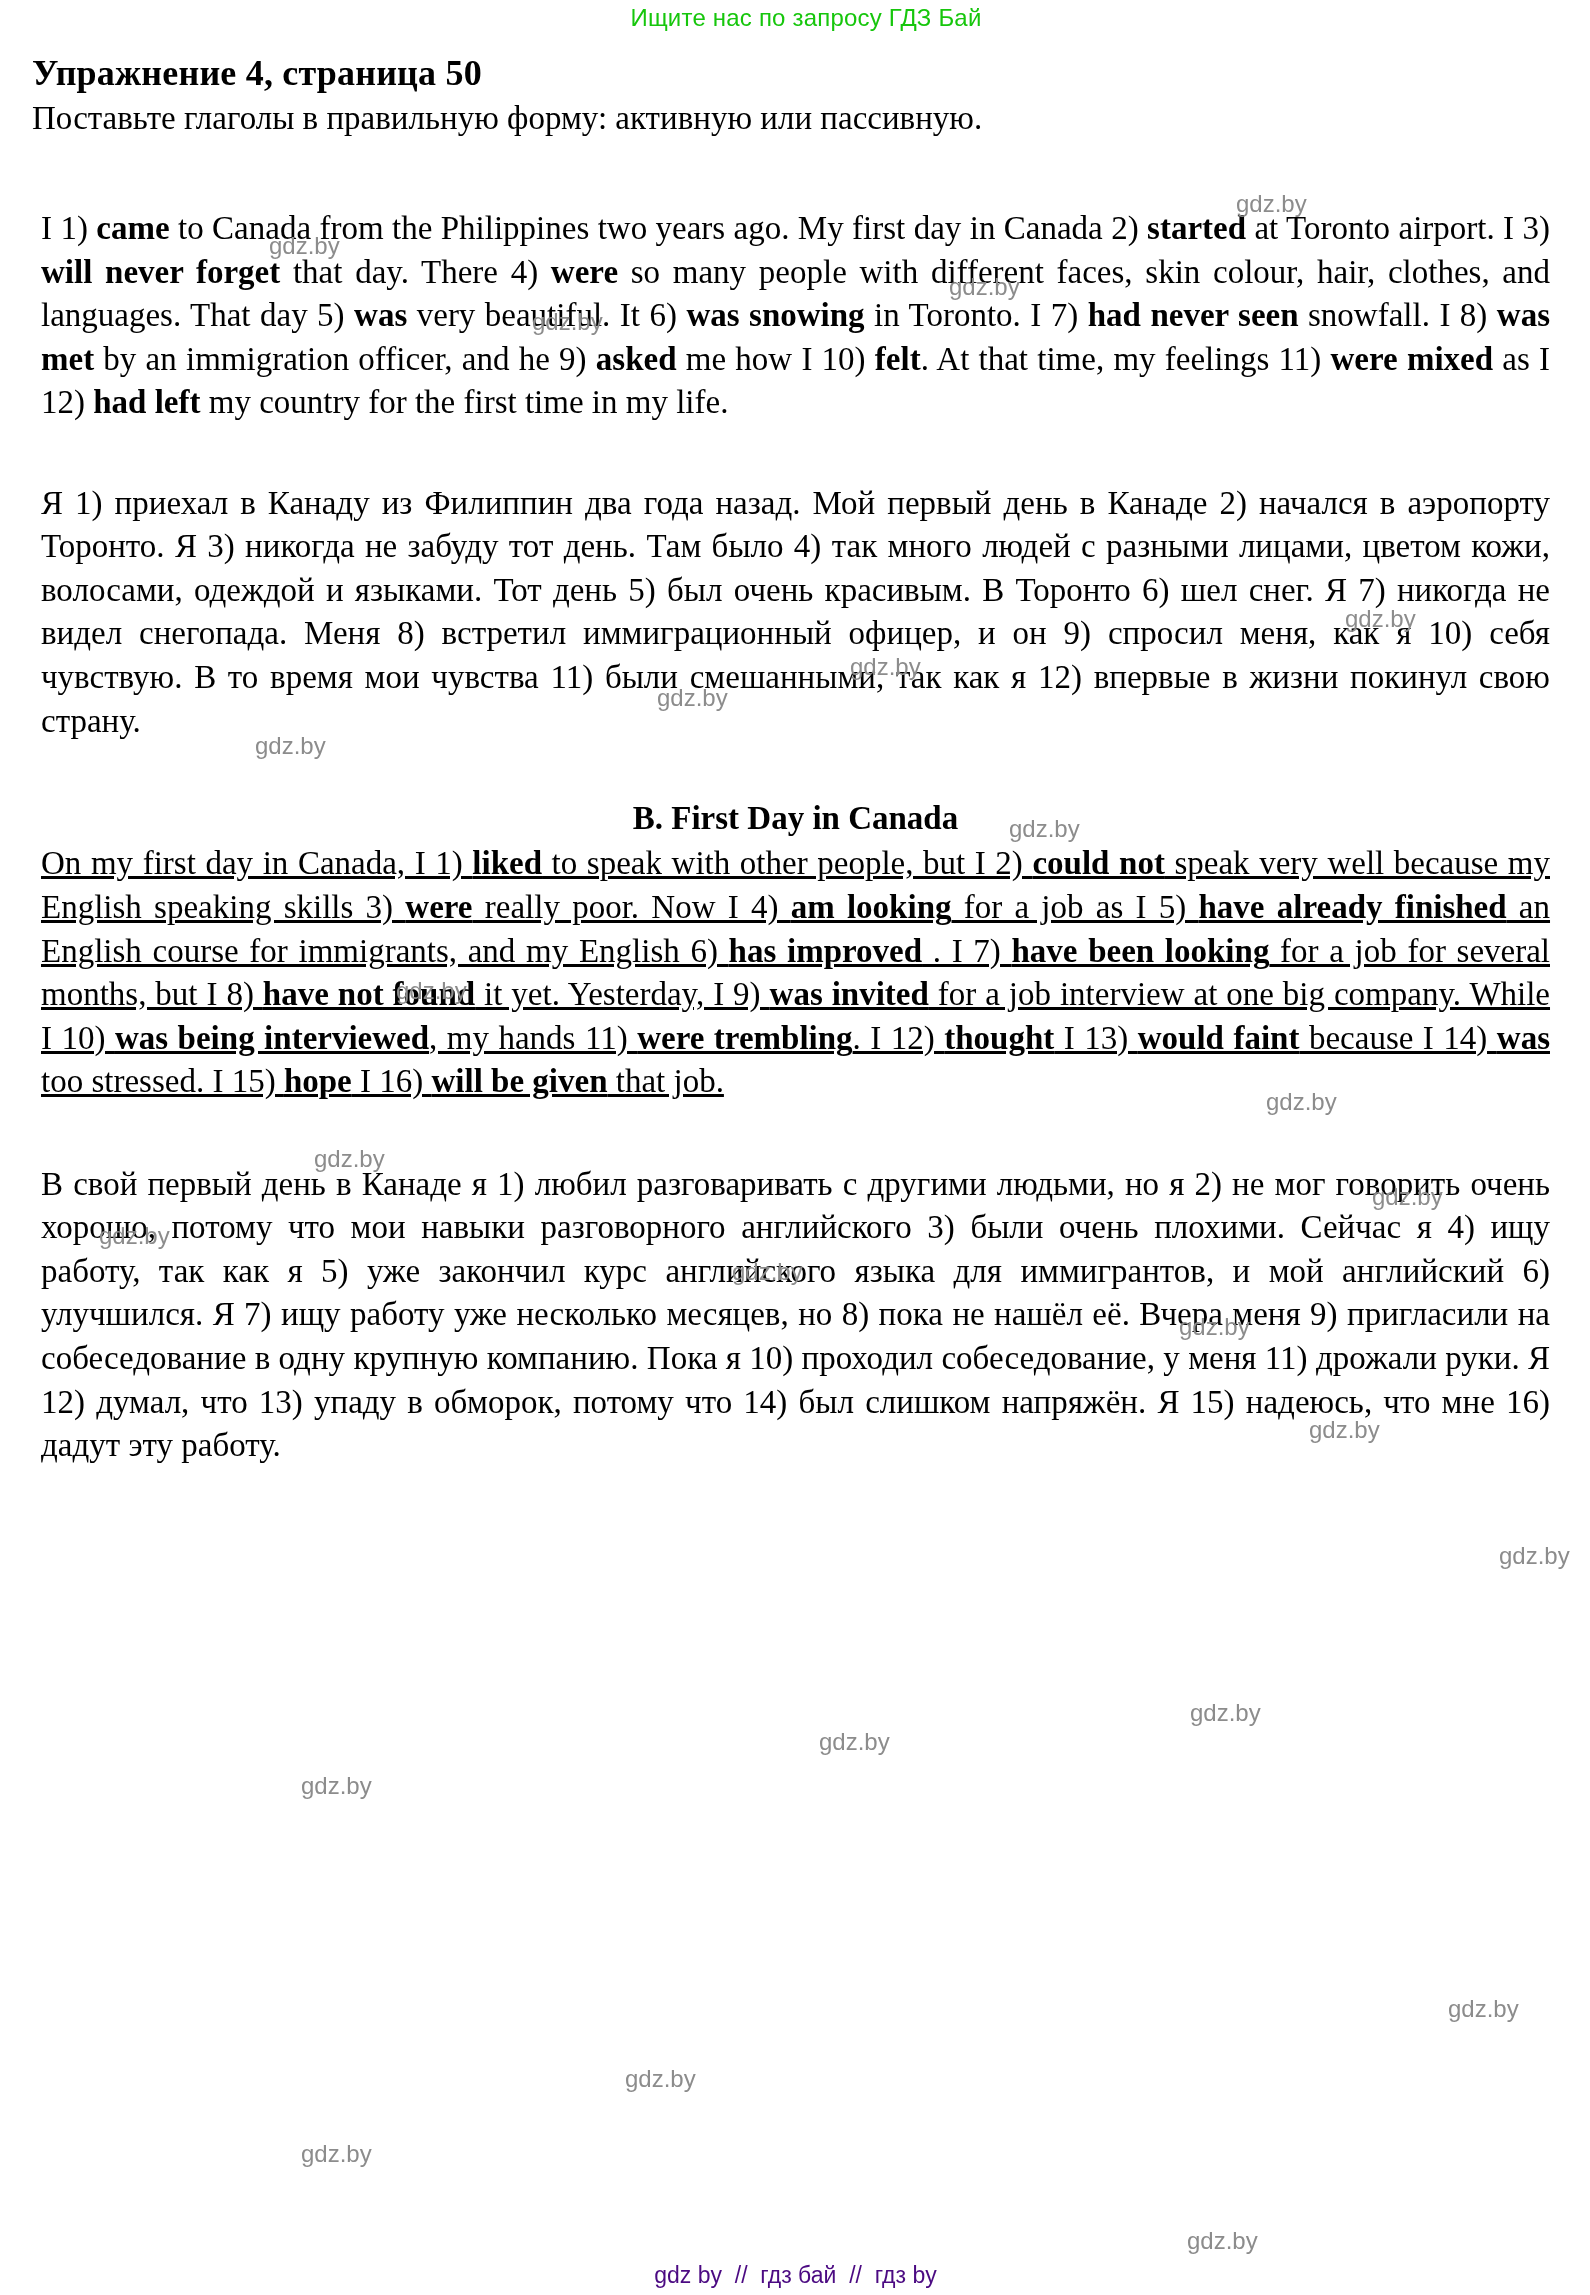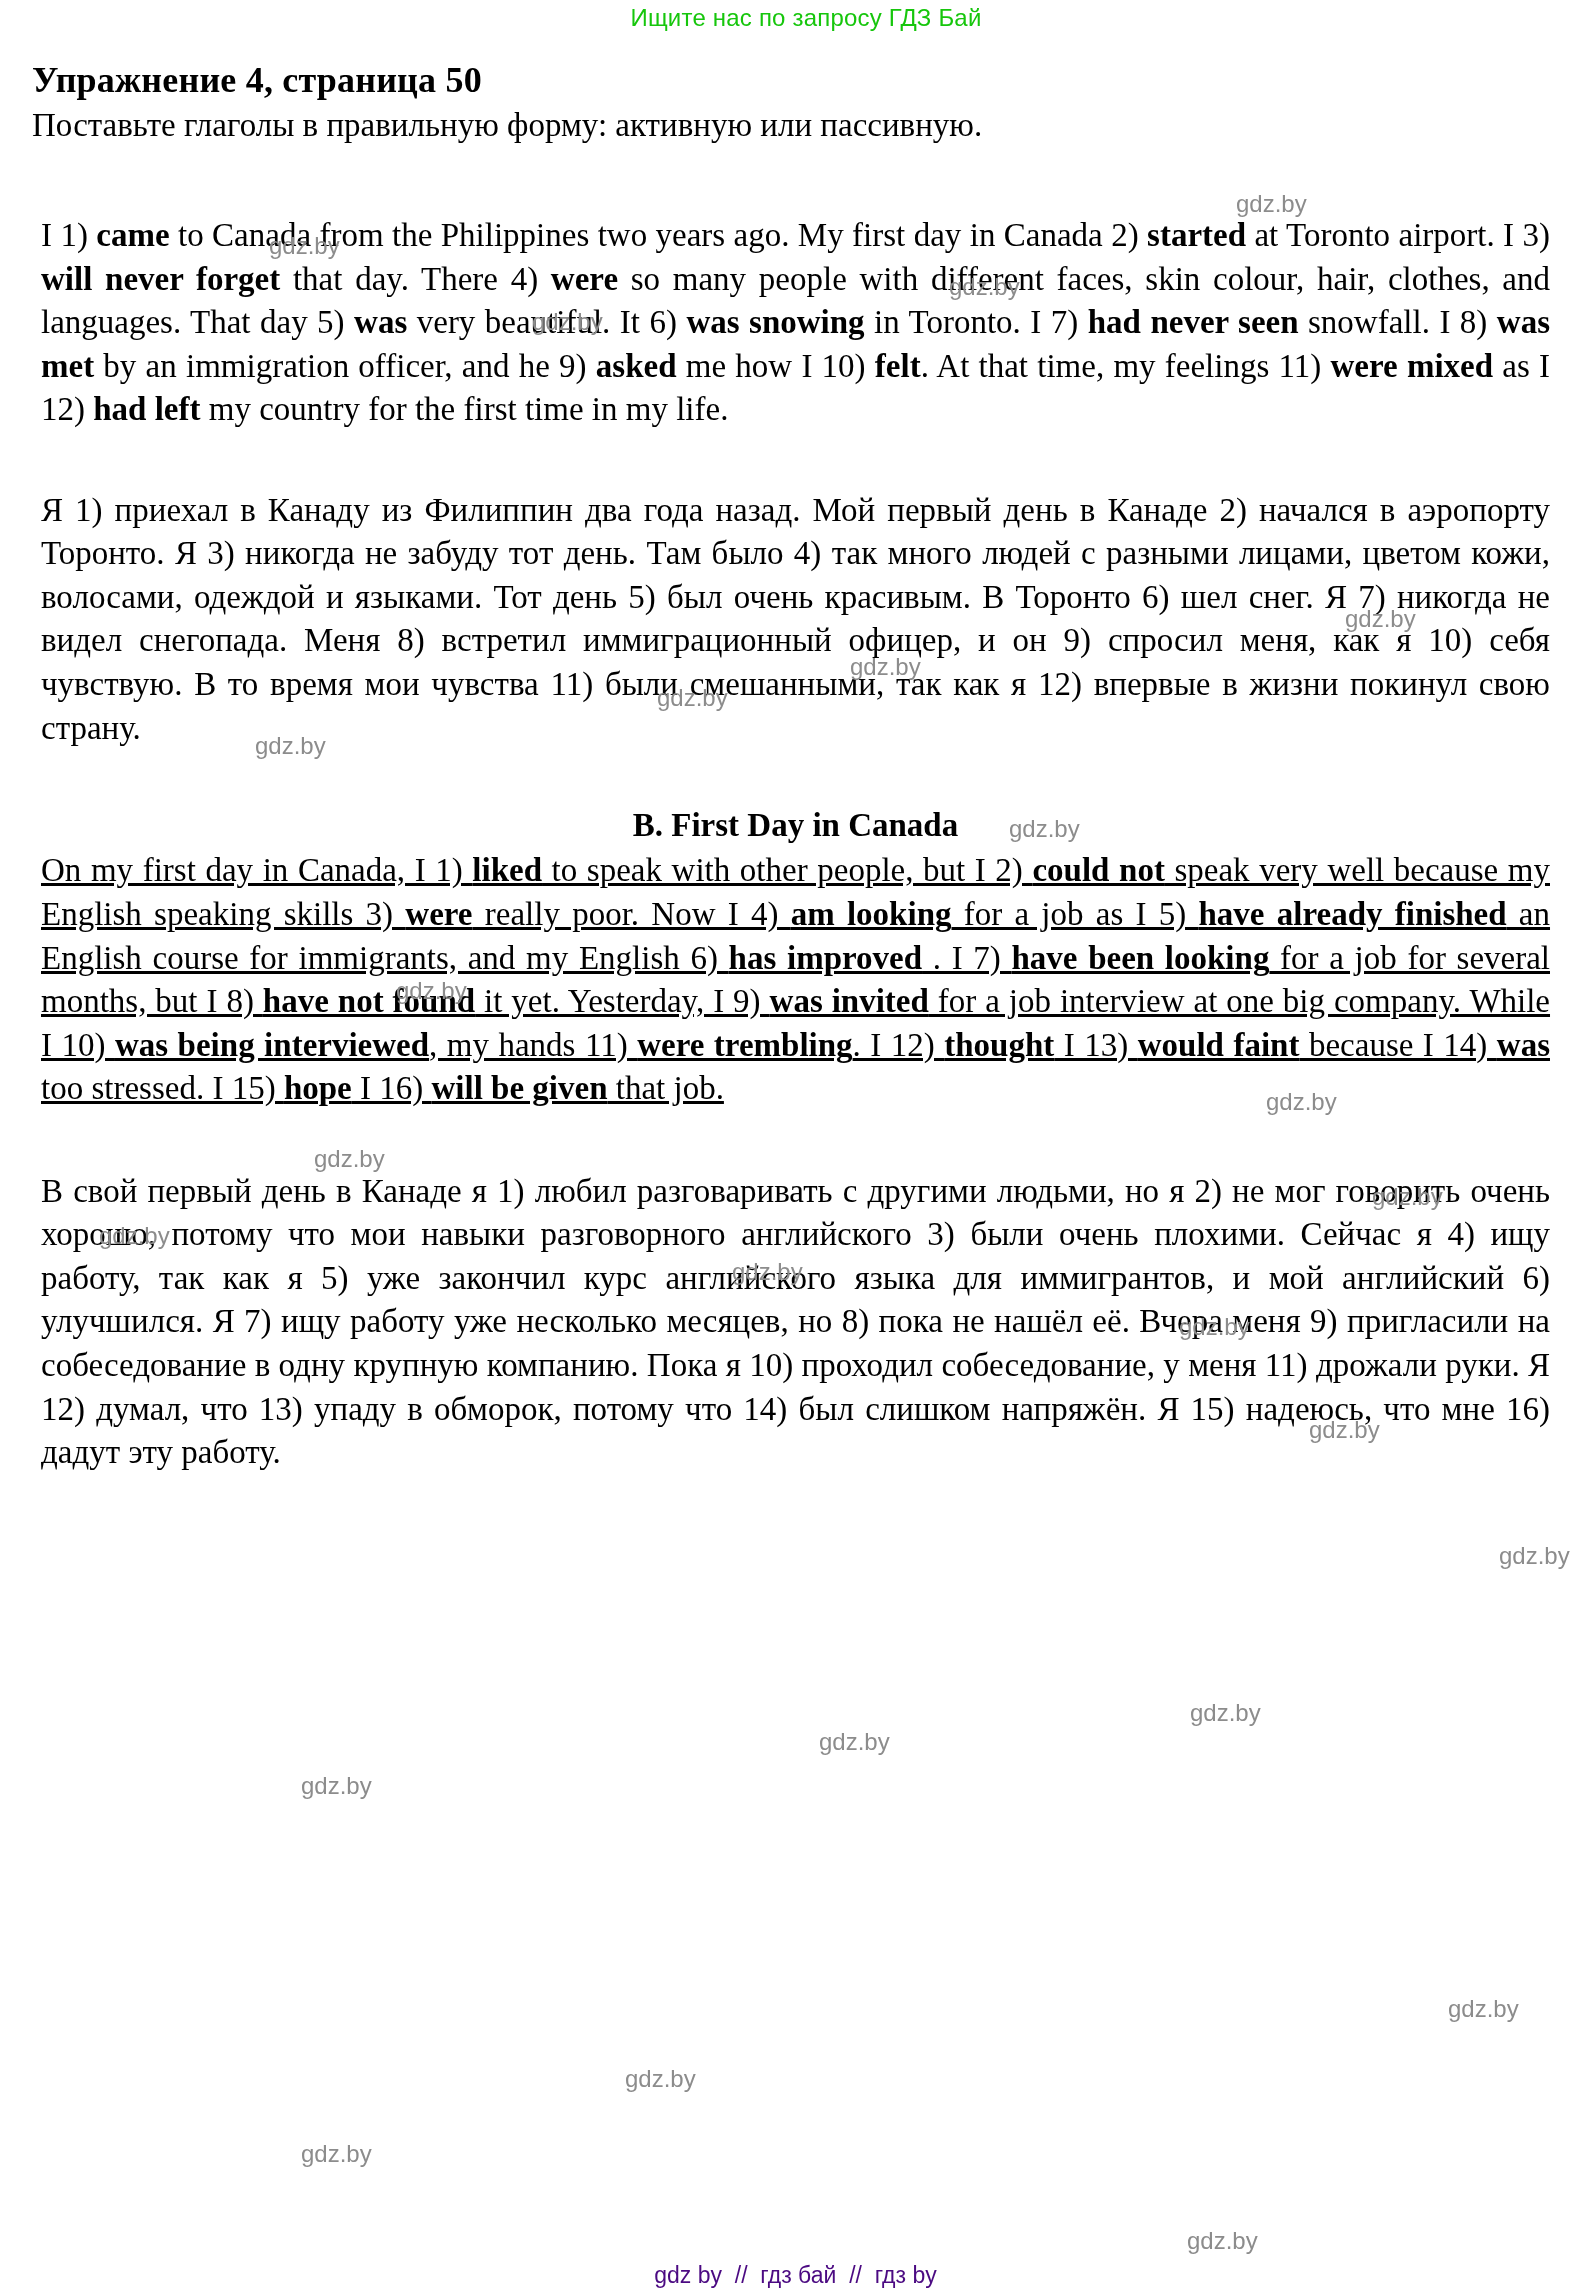--- a/index.html
+++ b/index.html
@@ -37,21 +37,21 @@
     font-family: "Liberation Sans", "DejaVu Sans", sans-serif;
     font-size: 24px;
     letter-spacing: 0.2px;
     color: #16c60c;
     white-space: nowrap;
   }
 
   
   .content {
     position: absolute;
-    top: 60px;
+    top: 53px;
     left: 32px;
     width: 1527px;
   }
 
   h1.ex-title {
     font-size: 36px;
     font-weight: bold;
     margin: 0 0 4.7px 0;
     line-height: 1.16;
     letter-spacing: 0.2px;

